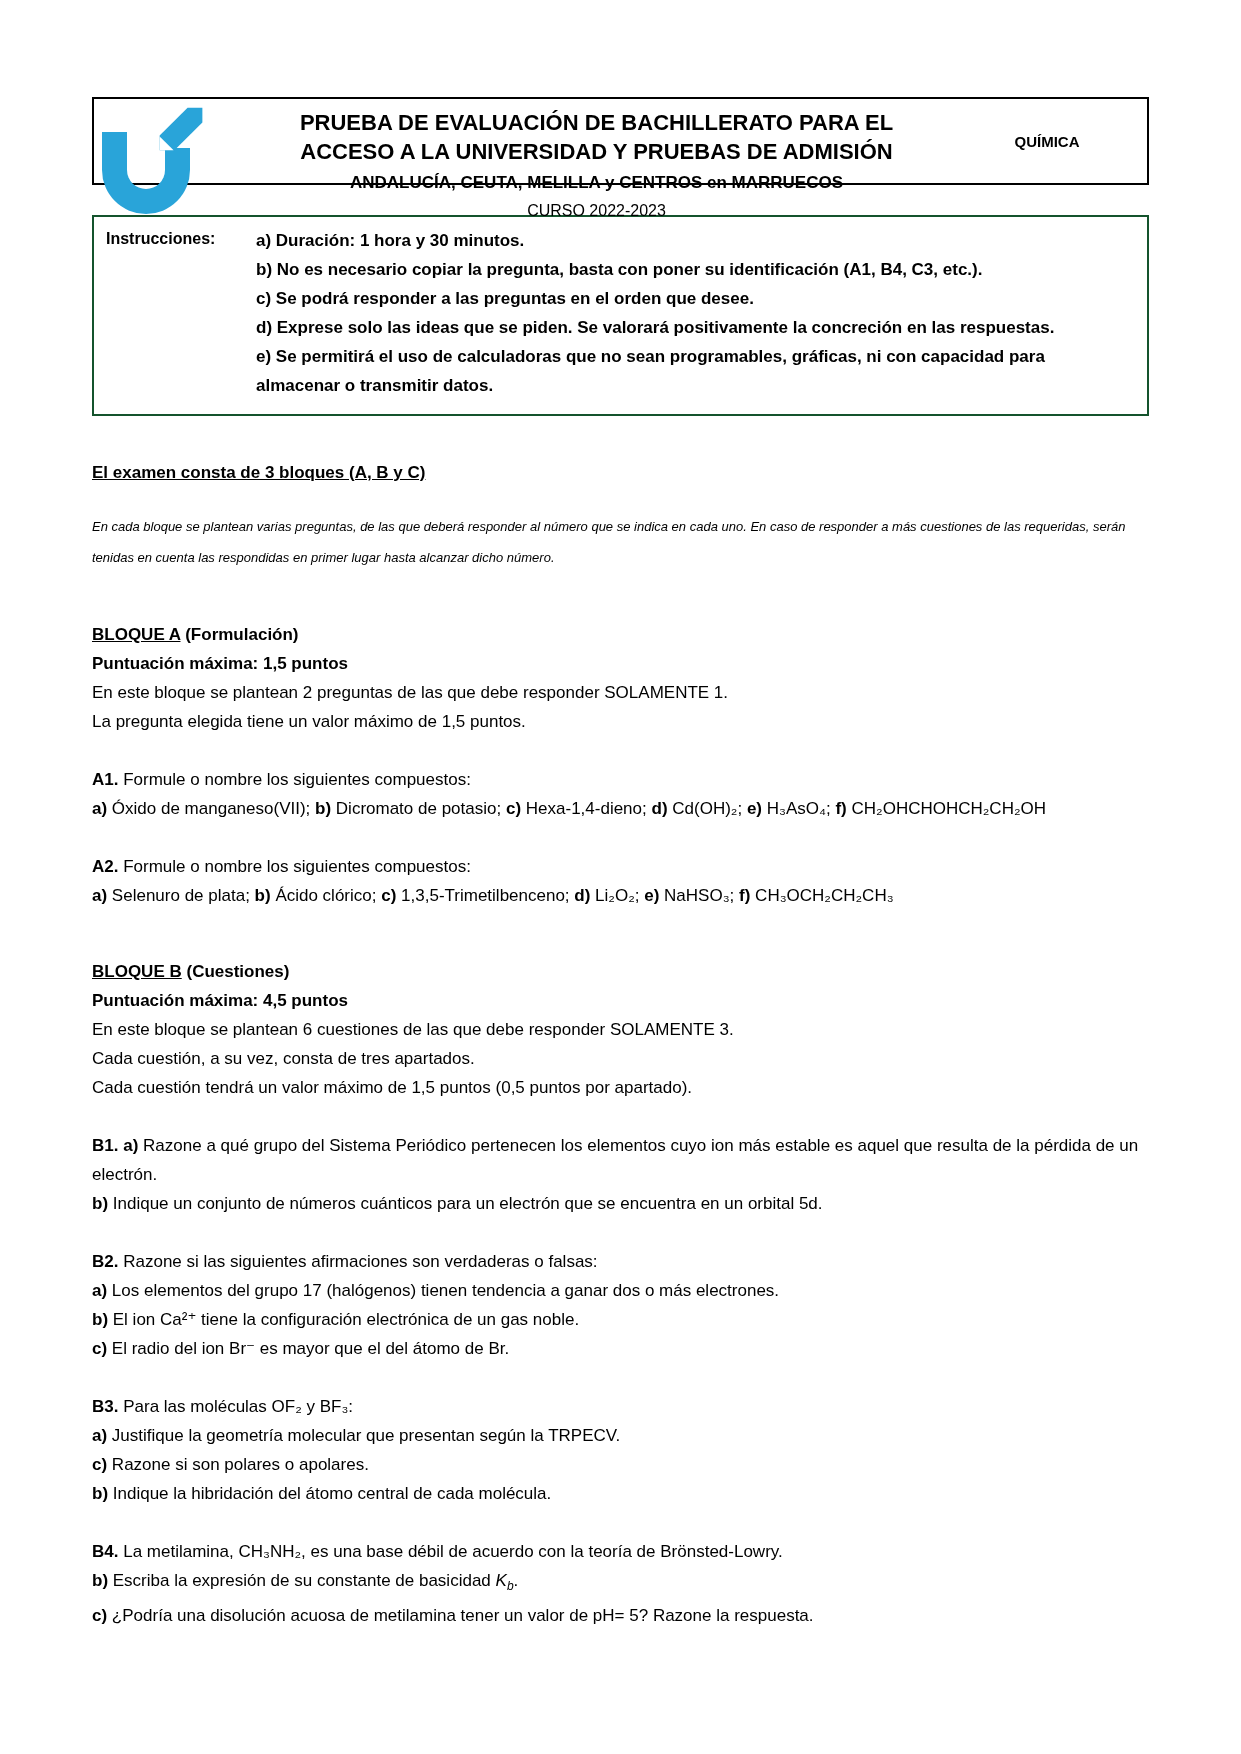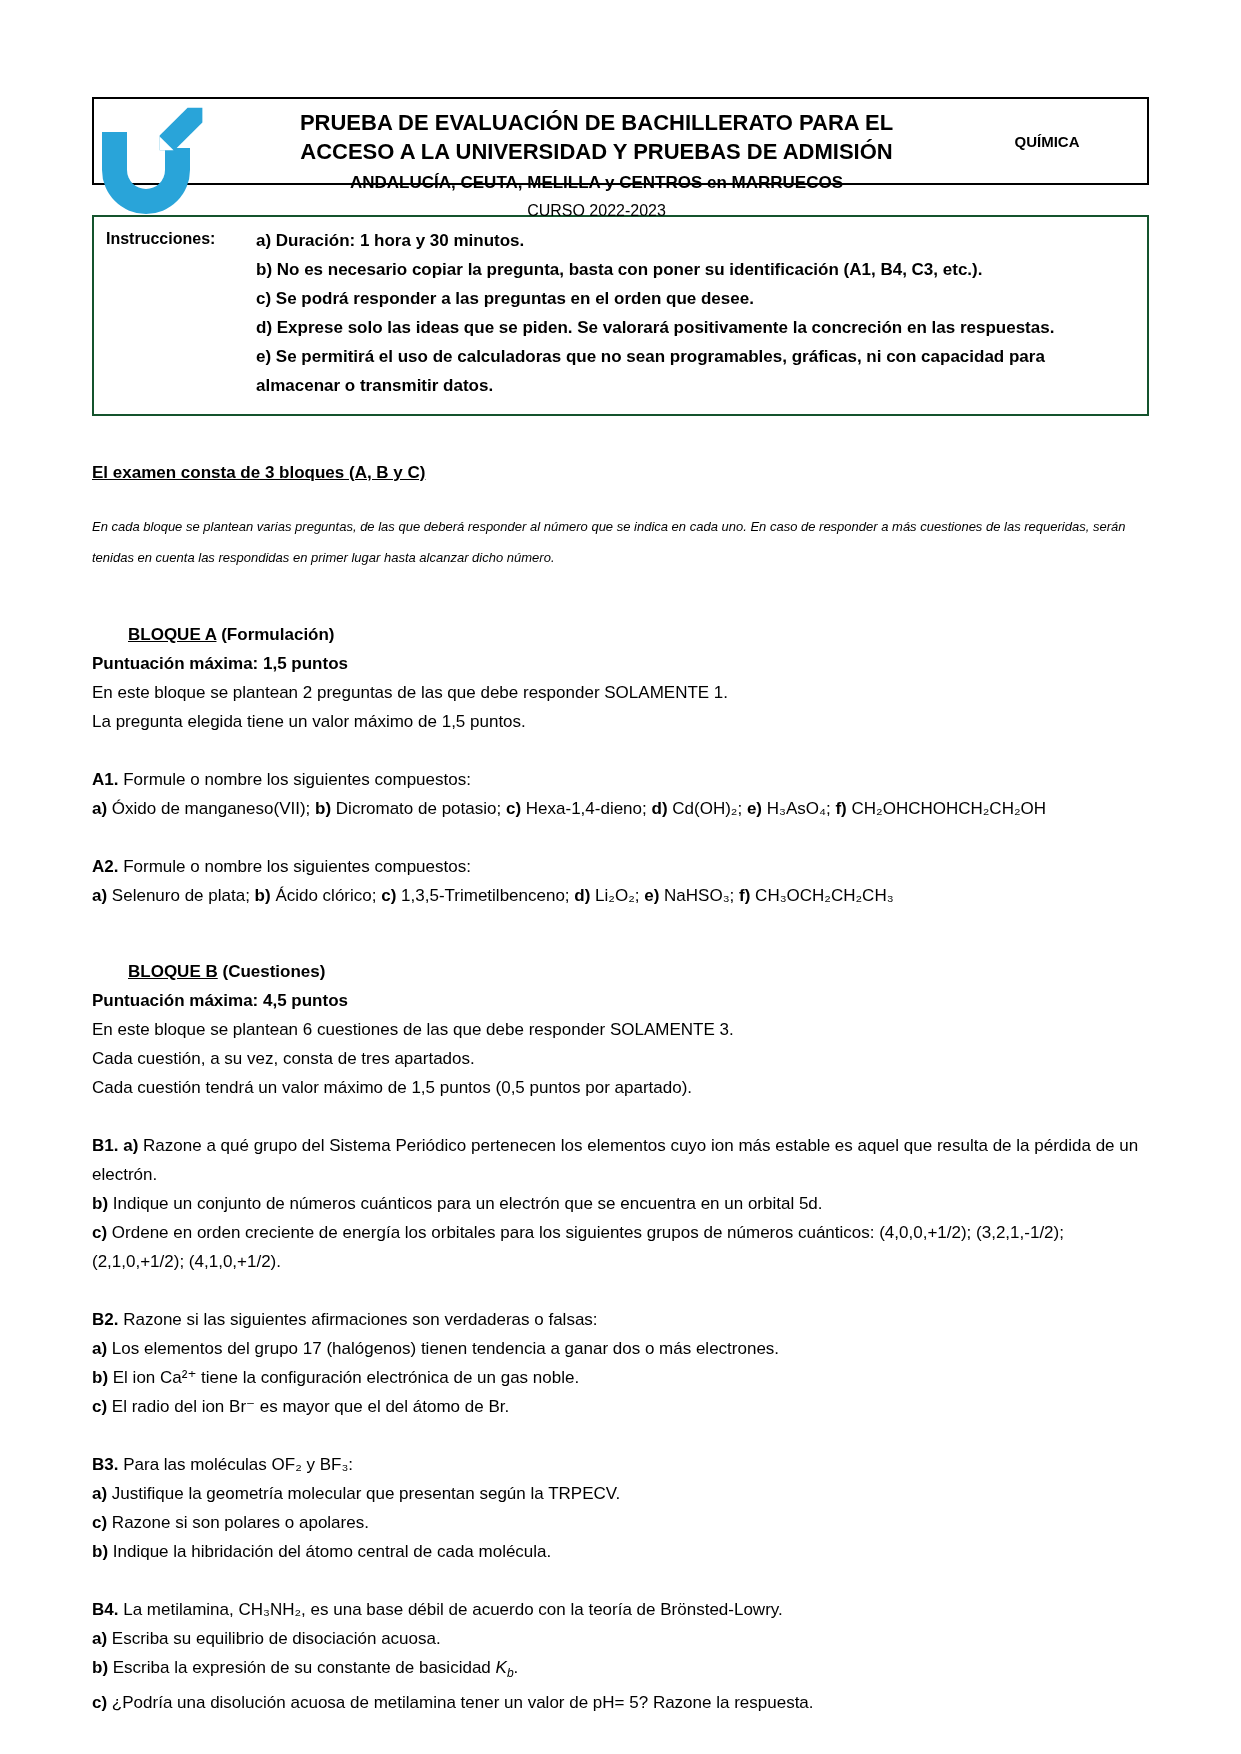--- a/index.html
+++ b/index.html
@@ -65,21 +65,21 @@
     text-decoration: underline;
     font-size: 17px;
     line-height: 22px;
   }
   .note {
     margin-top: 27px;
     font-style: italic;
     font-size: 13px;
     line-height: 31px;
   }
-  .bloque-heading { margin-top: 47px; font-weight: bold; font-size: 17px; line-height: 29px; margin-left: 36px; }
+  .bloque-heading { margin-top: 47px; font-weight: bold; font-size: 17px; line-height: 29px; }
   .bloque-heading .u { text-decoration: underline; }
   .line { font-size: 17px; line-height: 29px; }
   .bold { font-weight: bold; }
   .q { margin-top: 29px; }
   .q b { font-weight: bold; }
   sub { font-size: 71%; }
 </style>
 </head>
 <body>
 
@@ -181,24 +181,20 @@
   <div class="q">
     <div class="line">
       <b>B1.</b>
       <b>a)</b>
       <span>Razone a qué grupo del Sistema Periódico pertenecen los elementos cuyo ion más estable es aquel que resulta de la pérdida de un electrón.</span>
     </div>
     <div class="line">
       <b>b)</b>
       <span>Indique un conjunto de números cuánticos para un electrón que se encuentra en un orbital 5d.</span>
     </div>
-    <div class="line">
-      <b>c)</b>
-      <span>Ordene en orden creciente de energía los orbitales para los siguientes grupos de números cuánticos: (4,0,0,+1/2); (3,2,1,-1/2); (2,1,0,+1/2); (4,1,0,+1/2).</span>
-    </div>
   </div>
 
   <div class="q">
     <div class="line">
       <b>B2.</b>
       <span>Razone si las siguientes afirmaciones son verdaderas o falsas:</span>
     </div>
     <div class="line">
       <b>a)</b>
       <span>Los elementos del grupo 17 (halógenos) tienen tendencia a ganar dos o más electrones.</span>
@@ -231,24 +227,20 @@
       <span>Indique la hibridación del átomo central de cada molécula.</span>
     </div>
   </div>
 
   <div class="q">
     <div class="line">
       <b>B4.</b>
       <span>La metilamina, CH₃NH₂, es una base débil de acuerdo con la teoría de Brönsted-Lowry.</span>
     </div>
     <div class="line">
-      <b>a)</b>
-      <span>Escriba su equilibrio de disociación acuosa.</span>
-    </div>
-    <div class="line">
       <b>b)</b>
       <span>Escriba la expresión de su constante de basicidad</span>
       <i><span>K</span><sub>b</sub></i><span>.</span>
     </div>
     <div class="line">
       <b>c)</b>
       <span>¿Podría una disolución acuosa de metilamina tener un valor de pH= 5? Razone la respuesta.</span>
     </div>
   </div>
 

